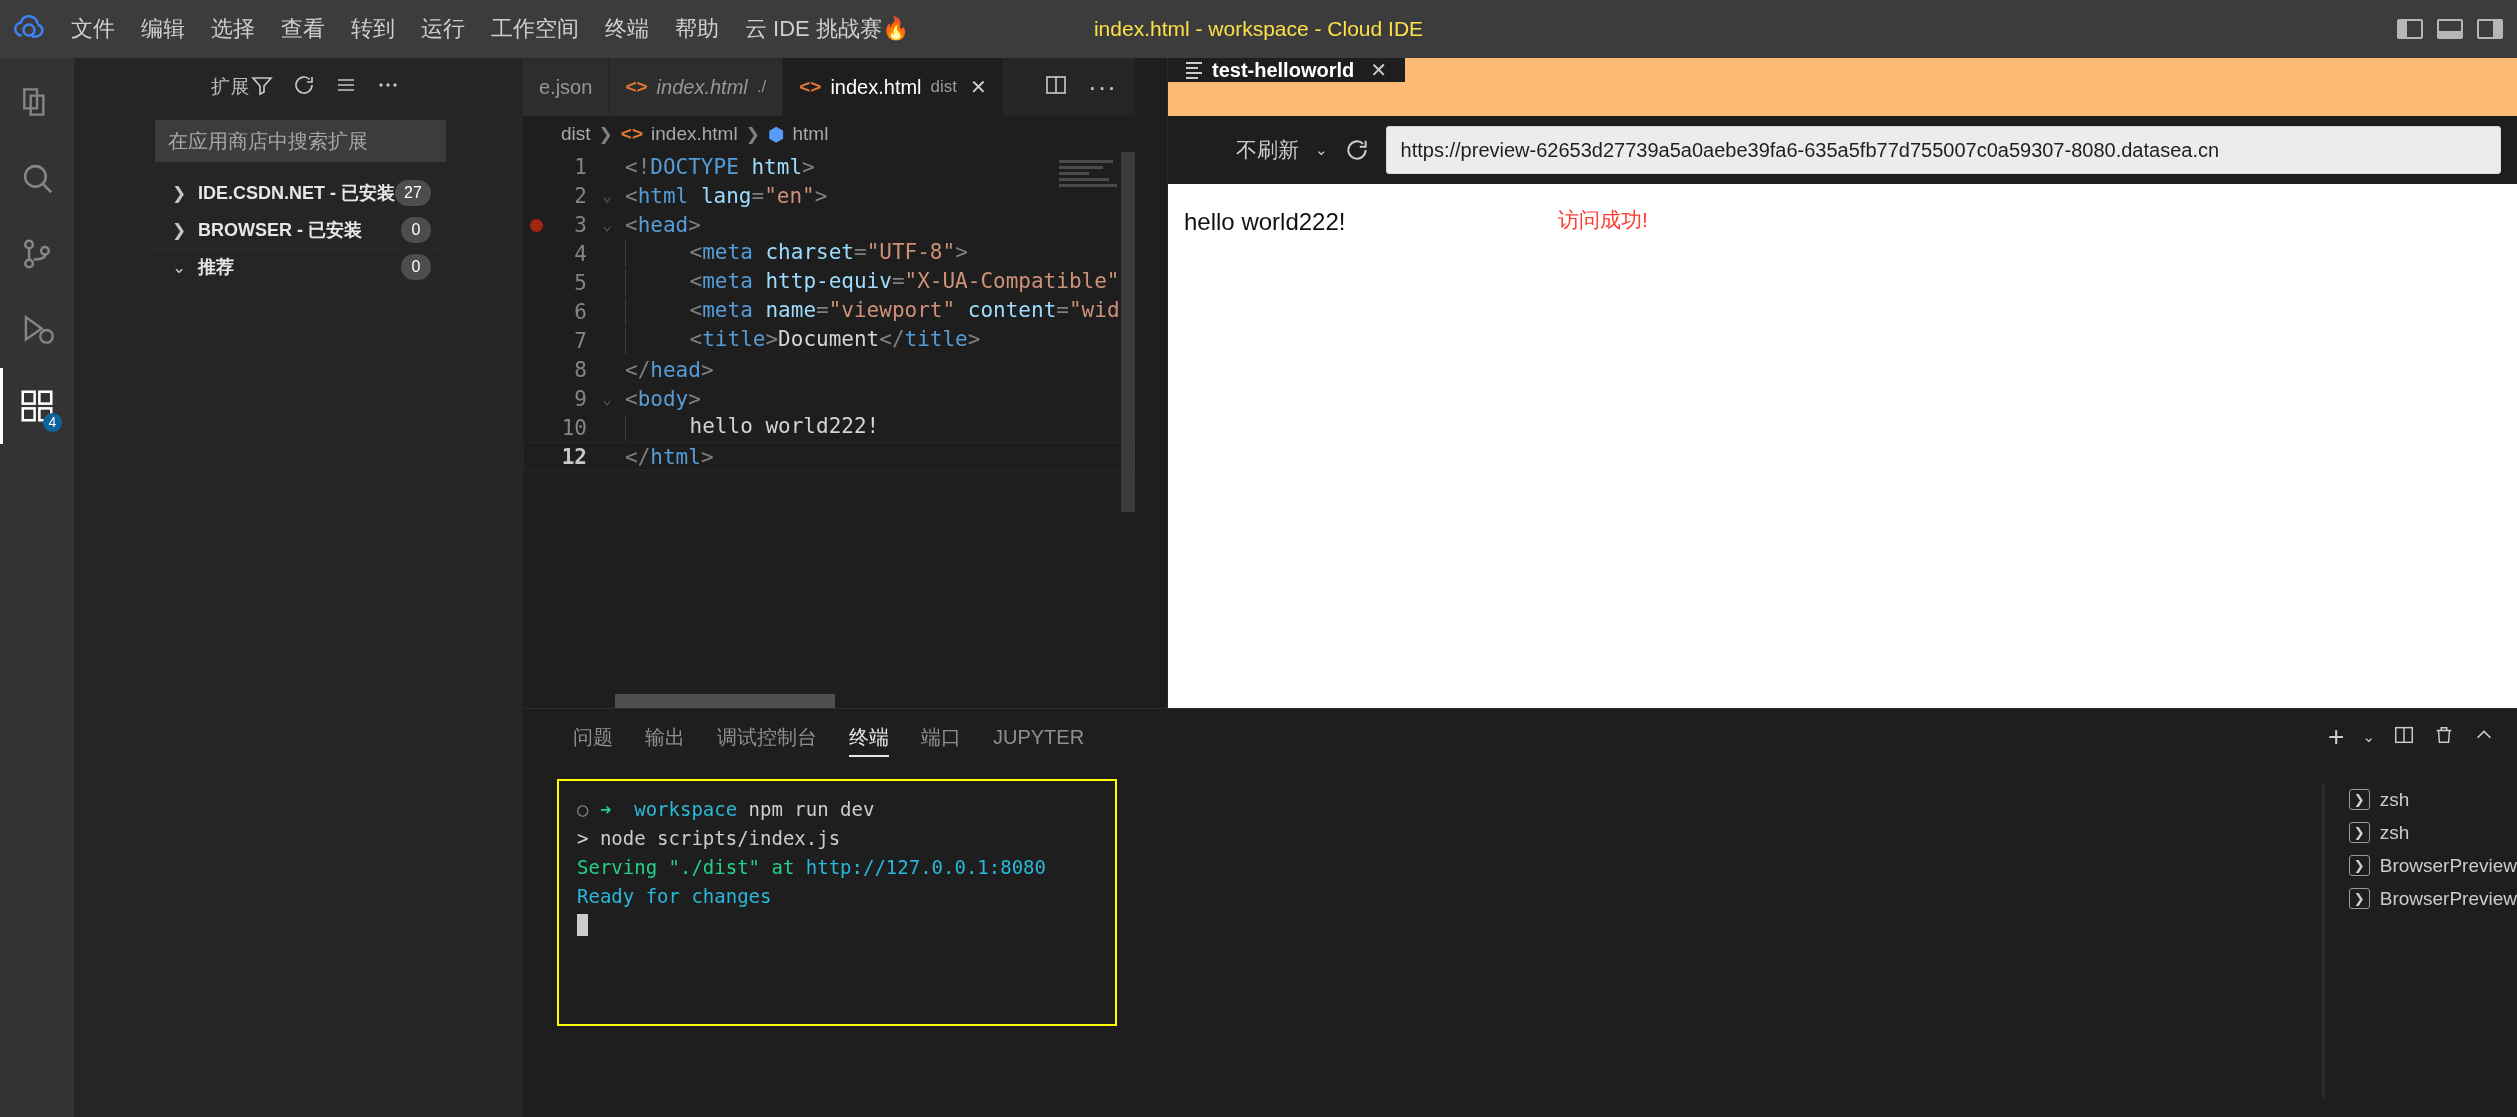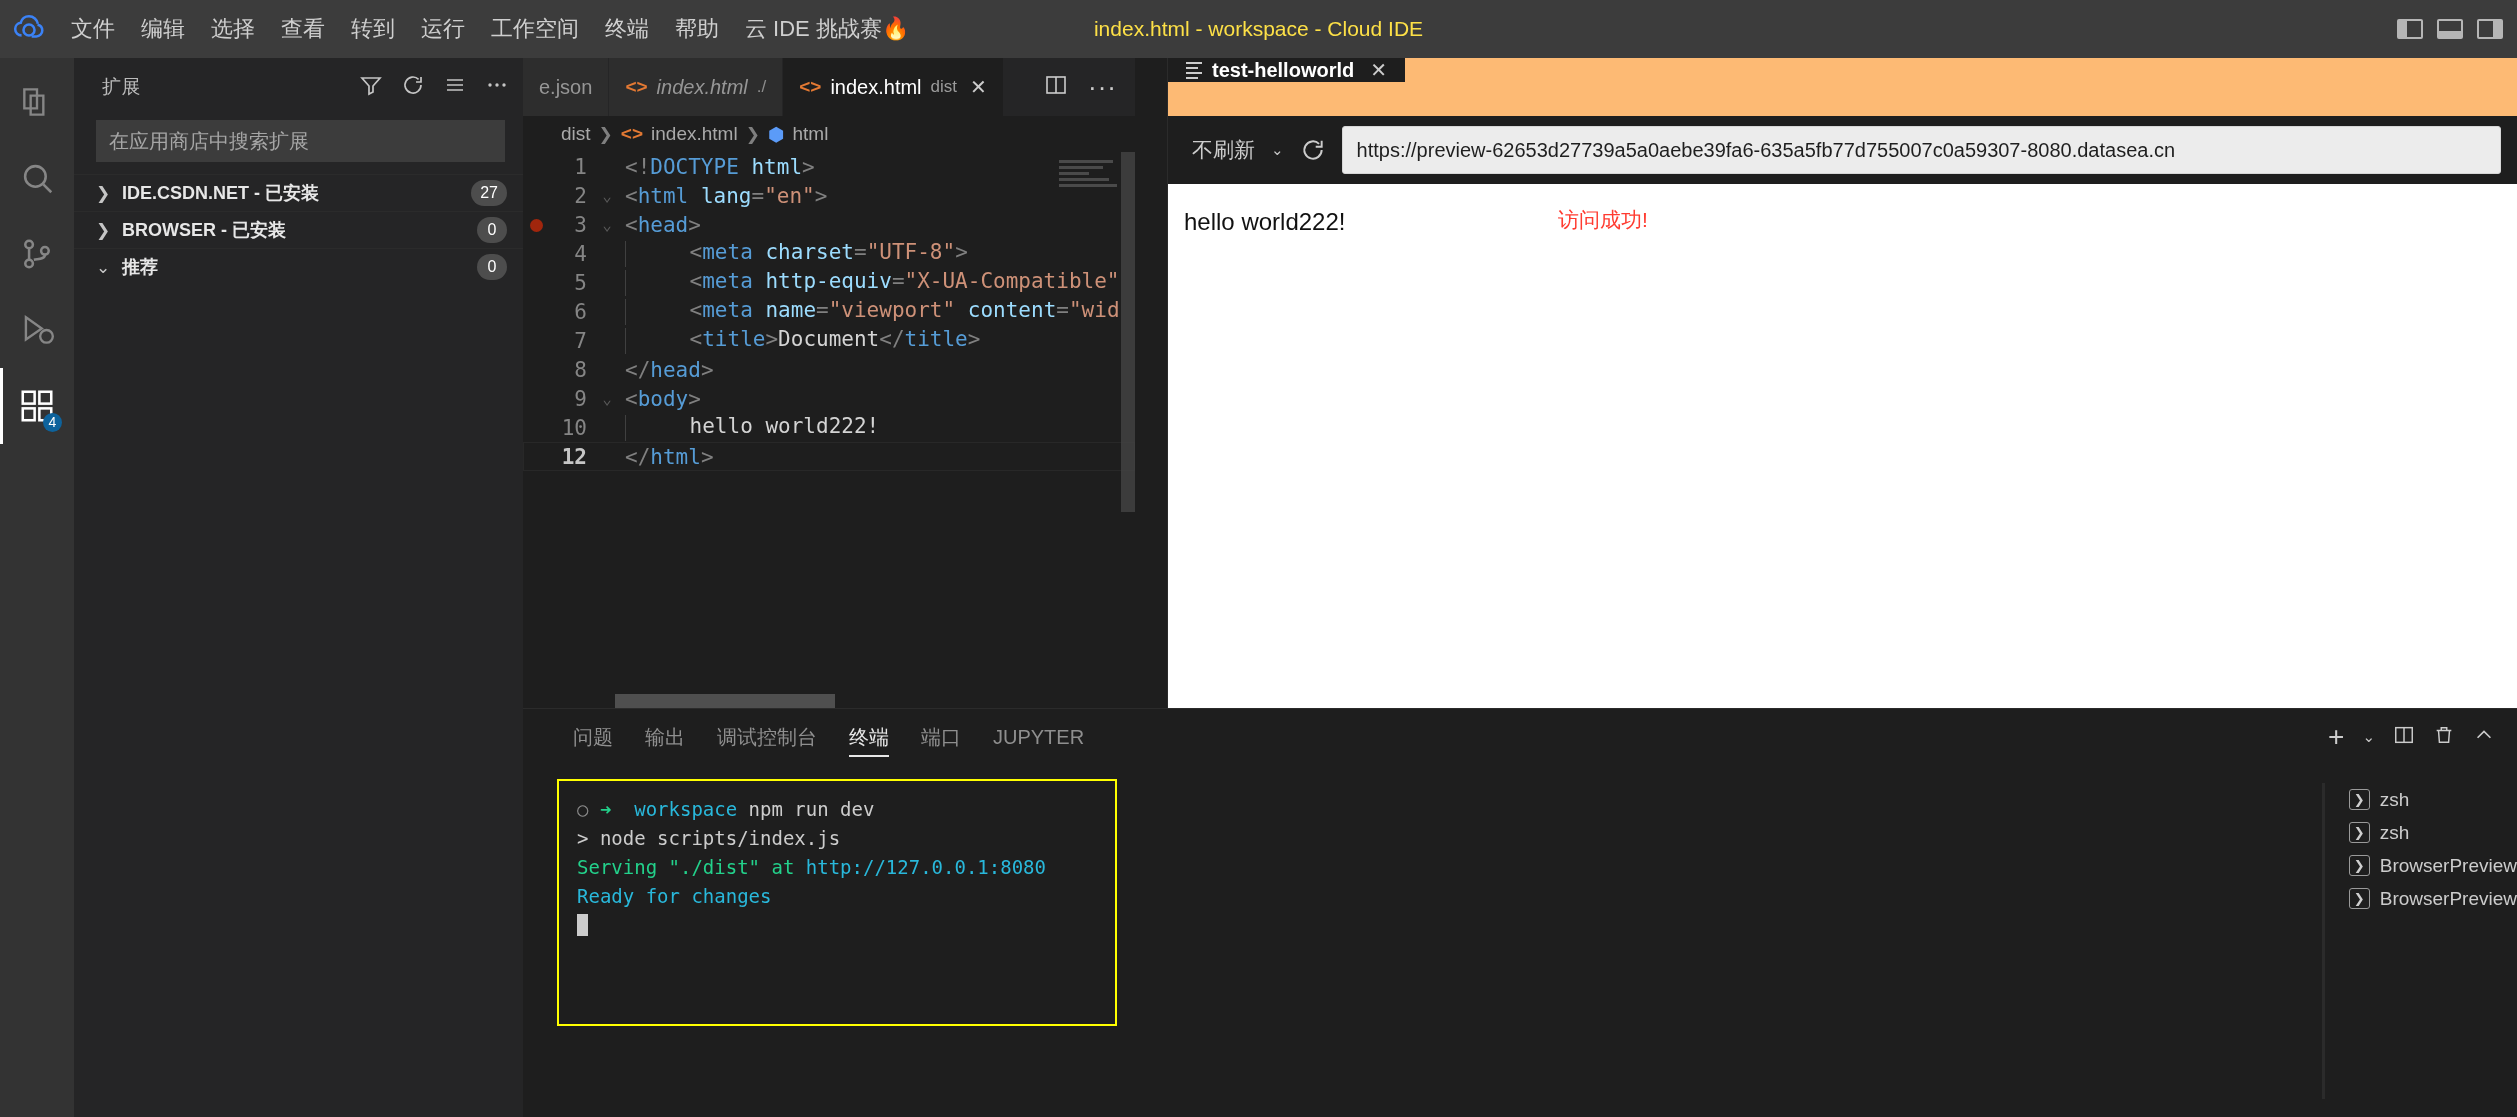--- a/index.html
+++ b/index.html
@@ -56,21 +56,21 @@
   }
   .act svg { width: 38px; height: 38px; }
   .act .badge {
     position: absolute; right: 12px; bottom: 12px;
     background: #0e639c; color: #fff; font-size: 14px; line-height: 18px;
     min-width: 19px; height: 19px; border-radius: 10px; text-align: center; padding: 0 4px;
     font-family: "Liberation Sans", sans-serif;
   }
 
   
-  .sidebar { width: 449px; flex: 0 0 449px; background: #252526; display: flex; flex-direction: column; }
+  .sidebar { width: 449px; flex: 0 0 449px; background: #252526; display: flex; flex-direction: column; align-items: center; }
   .sidebar-header {
     height: 58px; display: flex; align-items: center; padding: 0 14px 0 28px;
     color: #bbbbbb; font-size: 19px; letter-spacing: .5px;
   }
   .sidebar-header .st { flex: 1 1 auto; }
   .sb-actions { display: flex; gap: 18px; align-items: center; color: #c5c5c5; }
   .sb-actions svg { width: 24px; height: 24px; }
   .search-wrap { padding: 4px 18px 12px 22px; }
   .search-box {
     width: 100%; height: 42px; background: #3c3c3c; border: 1px solid #3c3c3c;
@@ -149,21 +149,21 @@
                  border-left: 1px solid #2b2b2b; }
   .preview-tabbar { height: 58px; background: #fdba74; display: flex; align-items: flex-start; font-weight: bold; }
   .ptab { display: flex; align-items: center; gap: 10px; padding: 0 18px; background: #1e1e1e; color: #ffffff; font-size: 20px; }
   .ptab .bars { display: inline-flex; flex-direction: column; gap: 3px; }
   .ptab .bars i { display:block; height: 2px; background: #cccccc; }
   .ptab .bars i:nth-child(1){ width: 16px; } .ptab .bars i:nth-child(2){ width: 12px; }
   .ptab .bars i:nth-child(3){ width: 16px; } .ptab .bars i:nth-child(4){ width: 12px; }
   .ptab .close { color: #cccccc; font-size: 20px; margin-left: 6px; }
 
   .preview-toolbar { height: 68px; display: flex; align-items: center; gap: 16px; padding: 0 16px 0 24px; background:#1e1e1e;}
-  .refresh-select { display: flex; align-items: center; gap: 16px; color: #cccccc; font-size: 21px; }
+  .refresh-select { display: flex; align-items: center; gap: 16px; color: #cccccc; font-size: 21px; margin-left: 44px; }
   .refresh-select .chev { font-size: 15px; color: #cccccc; }
   .reload-btn { color: #cccccc; display:flex; align-items:center; }
   .reload-btn svg { width: 26px; height: 26px; }
   .url-bar {
     flex: 1 1 auto; height: 48px; background: #ececec; color: #1f1f1f; font-size: 20px;
     display: flex; align-items: center; padding: 0 14px; border-radius: 3px; border: 1px solid #d6d6d6;
     overflow: hidden; white-space: nowrap;
   }
   .preview-body { flex: 1 1 auto; background: #ffffff; position: relative; padding: 26px 0 0 16px; }
   .pv-hello { font-size: 24px; color: #111111; position: absolute; left: 16px; top: 24px; }

